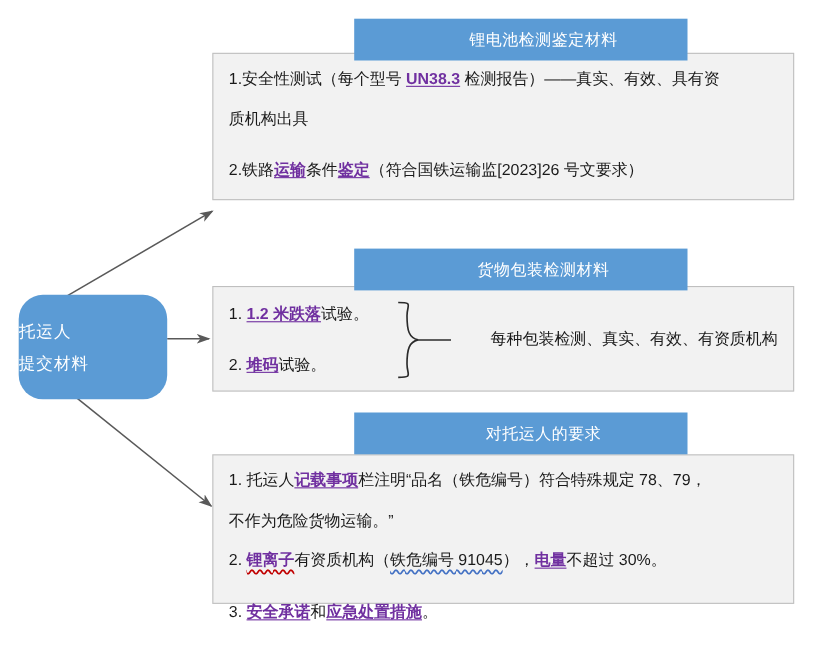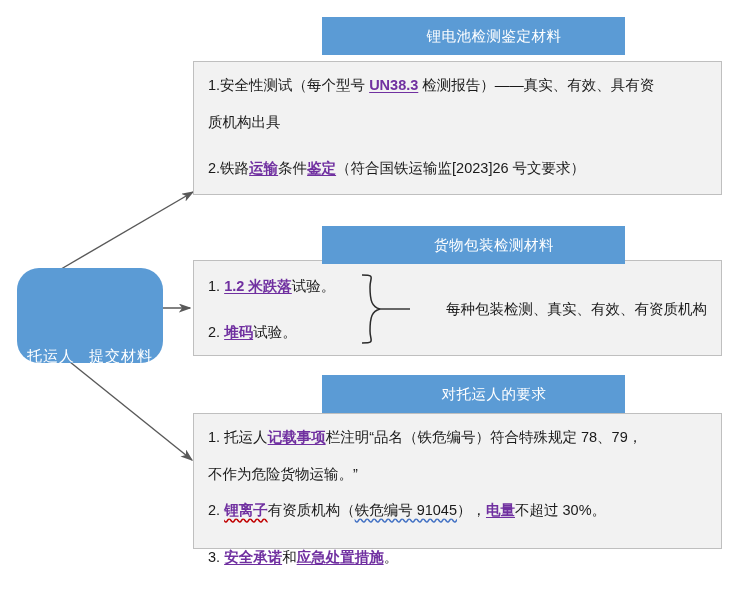--- a/index.html
+++ b/index.html
@@ -26,27 +26,27 @@
     left: 0; top: 0;
     width: 748px; height: 606px;
     pointer-events: none;
   }
 
   
   .shipper-box {
     position: absolute;
     left: 17px;
     top: 268px;
-    width: 146px;
+    width: 135px;
     height: 95px;
     background: #5B9BD5;
     border-radius: 22px;
     display: flex;
-    flex-direction: row;
-    align-items: flex-end;
+    flex-direction: column;
+    align-items: flex-start;
     justify-content: center;
     gap: 14px;
     color: #ffffff;
     font-size: 15px;
     letter-spacing: 1px;
   }
   .shipper-line { line-height: 1; }
 
   
   .section-header {
@@ -75,21 +75,21 @@
     left: 193px;
     width: 529px;
     background: #F2F2F2;
     border: 1px solid #BFBFBF;
     box-sizing: border-box;
     z-index: 2;
     font-size: 14.5px;
     line-height: 1;
     color: #1a1a1a;
   }
-  #box-1 { top: 61px;  height: 134px; padding: 16px 14px 0 14px; }
+  #box-1 { top: 48px;  height: 134px; padding: 16px 14px 0 14px; }
   #box-2 { top: 260px; height: 96px;  padding: 12px 30px 0 14px; }
   #box-3 { top: 413px; height: 136px; padding: 16px 14px 0 14px; }
 
   .ln {
     margin: 0 0 22px 0;
     white-space: nowrap;
   }
   .ln:last-child { margin-bottom: 0; margin-top: 32px; }
 
   .hl {

